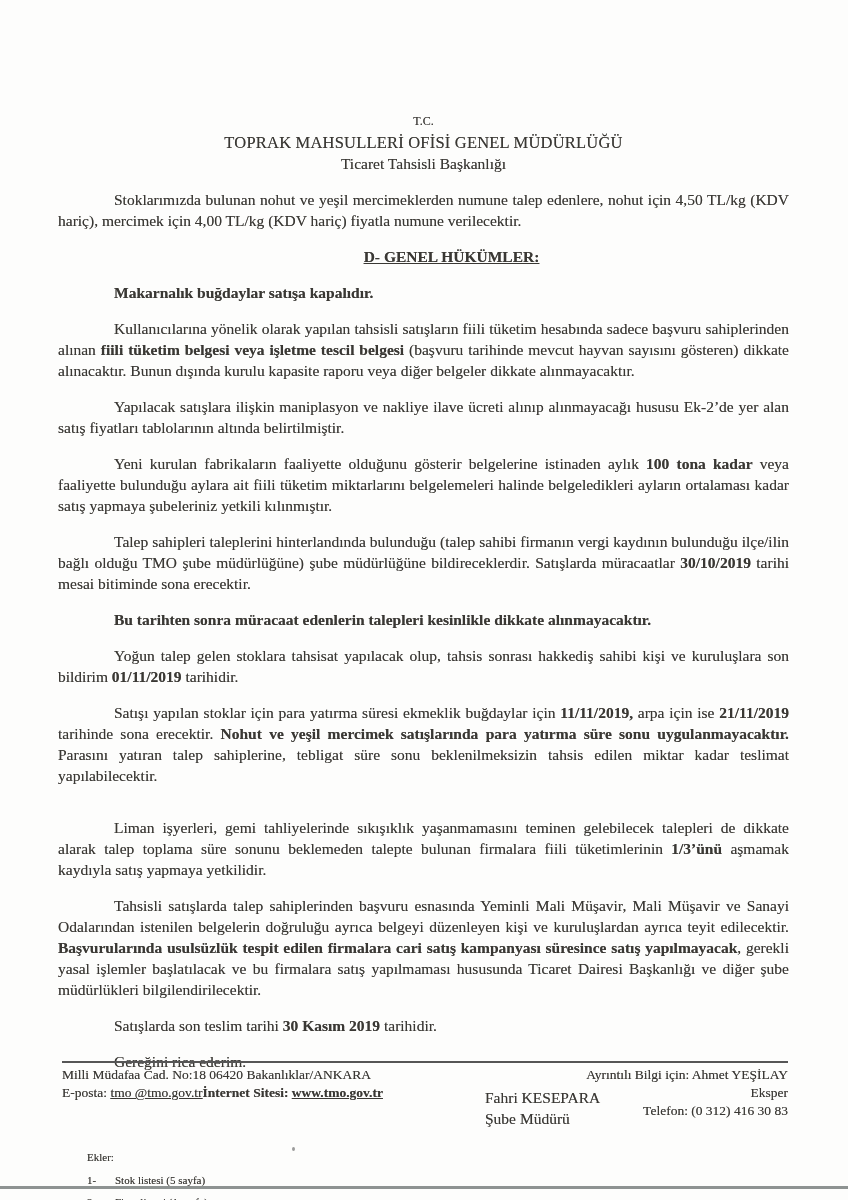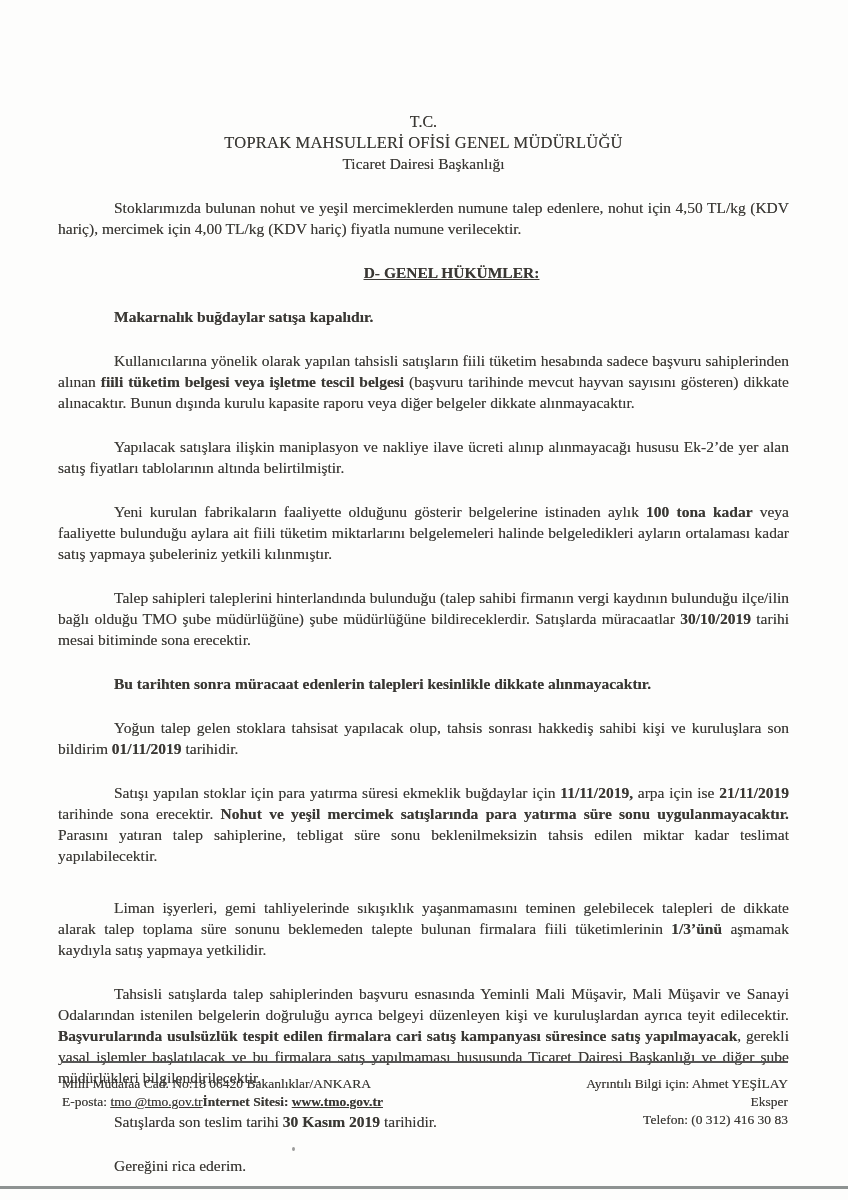--- a/index.html
+++ b/index.html
@@ -5,52 +5,52 @@
   html,body{margin:0;padding:0;}
   body{
     width:848px;height:1200px;position:relative;overflow:hidden;
     background:#fdfdfc;
     font-family:"Liberation Serif","DejaVu Serif",serif;
     color:#3a3834;
     text-shadow:0 0 .35px rgba(45,43,40,.55);
   }
   .page{position:absolute;left:58px;top:111px;width:731px;}
   .hdr{text-align:center;line-height:21px;}
-  .hdr-tc{font-size:16px;}
+  .hdr-tc{font-size:12px;}
   .hdr-org{font-size:16.5px;letter-spacing:.2px;}
   .hdr-dept{font-size:15.5px;}
-  .para{margin:23px 0;font-size:15.5px;line-height:21px;text-align:justify;text-indent:56px;}
+  .para{margin:15px 0;font-size:15.5px;line-height:21px;text-align:justify;text-indent:56px;}
   .para.heading{margin-top:9px;text-align:center;}
   .para.gap-before{margin-top:31px;}
   .b{font-weight:bold;}
   .u{text-decoration:underline;}
   .signature{margin-top:15px;margin-left:427px;width:262px;text-align:left;
     font-size:15.5px;line-height:21px;}
   .ekler{margin-top:17px;margin-left:29px;font-size:11px;line-height:22.5px;}
   .ekler-row{display:flex;}
   .ekler-num{width:28px;flex:none;}
   .footer{
     position:absolute;left:62px;top:1061px;width:726px;
-    border-top:2px solid #565656;padding-top:12px;
+    border-top:2px solid #565656;padding-top:3px;
     font-size:13.5px;line-height:18px;
     display:flex;justify-content:space-between;
   }
   .footer-right{text-align:right;}
   .scan-edge{position:absolute;left:0;top:1186px;width:848px;height:3px;background:#8e9392;}
   .speck{position:absolute;left:292px;top:1147px;width:3px;height:4px;background:#9b9b9b;border-radius:50%;}
 </style>
 </head>
 <body>
 
 <div class="page">
 
   <div class="hdr">
     <div class="hdr-tc">T.C.</div>
     <div class="hdr-org">TOPRAK MAHSULLERİ OFİSİ GENEL MÜDÜRLÜĞÜ</div>
-    <div class="hdr-dept">Ticaret Dairesi Başkanlığı</div>
+    <div class="hdr-dept">Ticaret Tahsisli Başkanlığı</div>
   </div>
 
   <div>
       <p class="para"><span>Stoklarımızda bulunan nohut ve yeşil mercimeklerden numune talep edenlere, nohut için 4,50 TL/kg (KDV hariç), mercimek için 4,00 TL/kg (KDV hariç) fiyatla numune verilecektir.</span></p>
       <p class="para heading"><span class="b u">D- GENEL HÜKÜMLER:</span></p>
       <p class="para"><span class="b">Makarnalık buğdaylar satışa kapalıdır.</span></p>
       <p class="para"><span>Kullanıcılarına yönelik olarak yapılan tahsisli satışların fiili tüketim hesabında sadece başvuru sahiplerinden alınan </span><span class="b">fiili tüketim belgesi veya işletme tescil belgesi</span><span> (başvuru tarihinde mevcut hayvan sayısını gösteren) dikkate alınacaktır. Bunun dışında kurulu kapasite raporu veya diğer belgeler dikkate alınmayacaktır.</span></p>
       <p class="para"><span>Yapılacak satışlara ilişkin maniplasyon ve nakliye ilave ücreti alınıp alınmayacağı hususu Ek-2’de yer alan satış fiyatları tablolarının altında belirtilmiştir.</span></p>
       <p class="para"><span>Yeni kurulan fabrikaların faaliyette olduğunu gösterir belgelerine istinaden aylık </span><span class="b">100 tona kadar</span><span> veya faaliyette bulunduğu aylara ait fiili tüketim miktarlarını belgelemeleri halinde belgeledikleri ayların ortalaması kadar satış yapmaya şubeleriniz yetkili kılınmıştır.</span></p>
       <p class="para"><span>Talep sahipleri taleplerini hinterlandında bulunduğu (talep sahibi firmanın vergi kaydının bulunduğu ilçe/ilin bağlı olduğu TMO şube müdürlüğüne) şube müdürlüğüne bildireceklerdir. Satışlarda müracaatlar </span><span class="b">30/10/2019</span><span> tarihi mesai bitiminde sona erecektir.</span></p>

